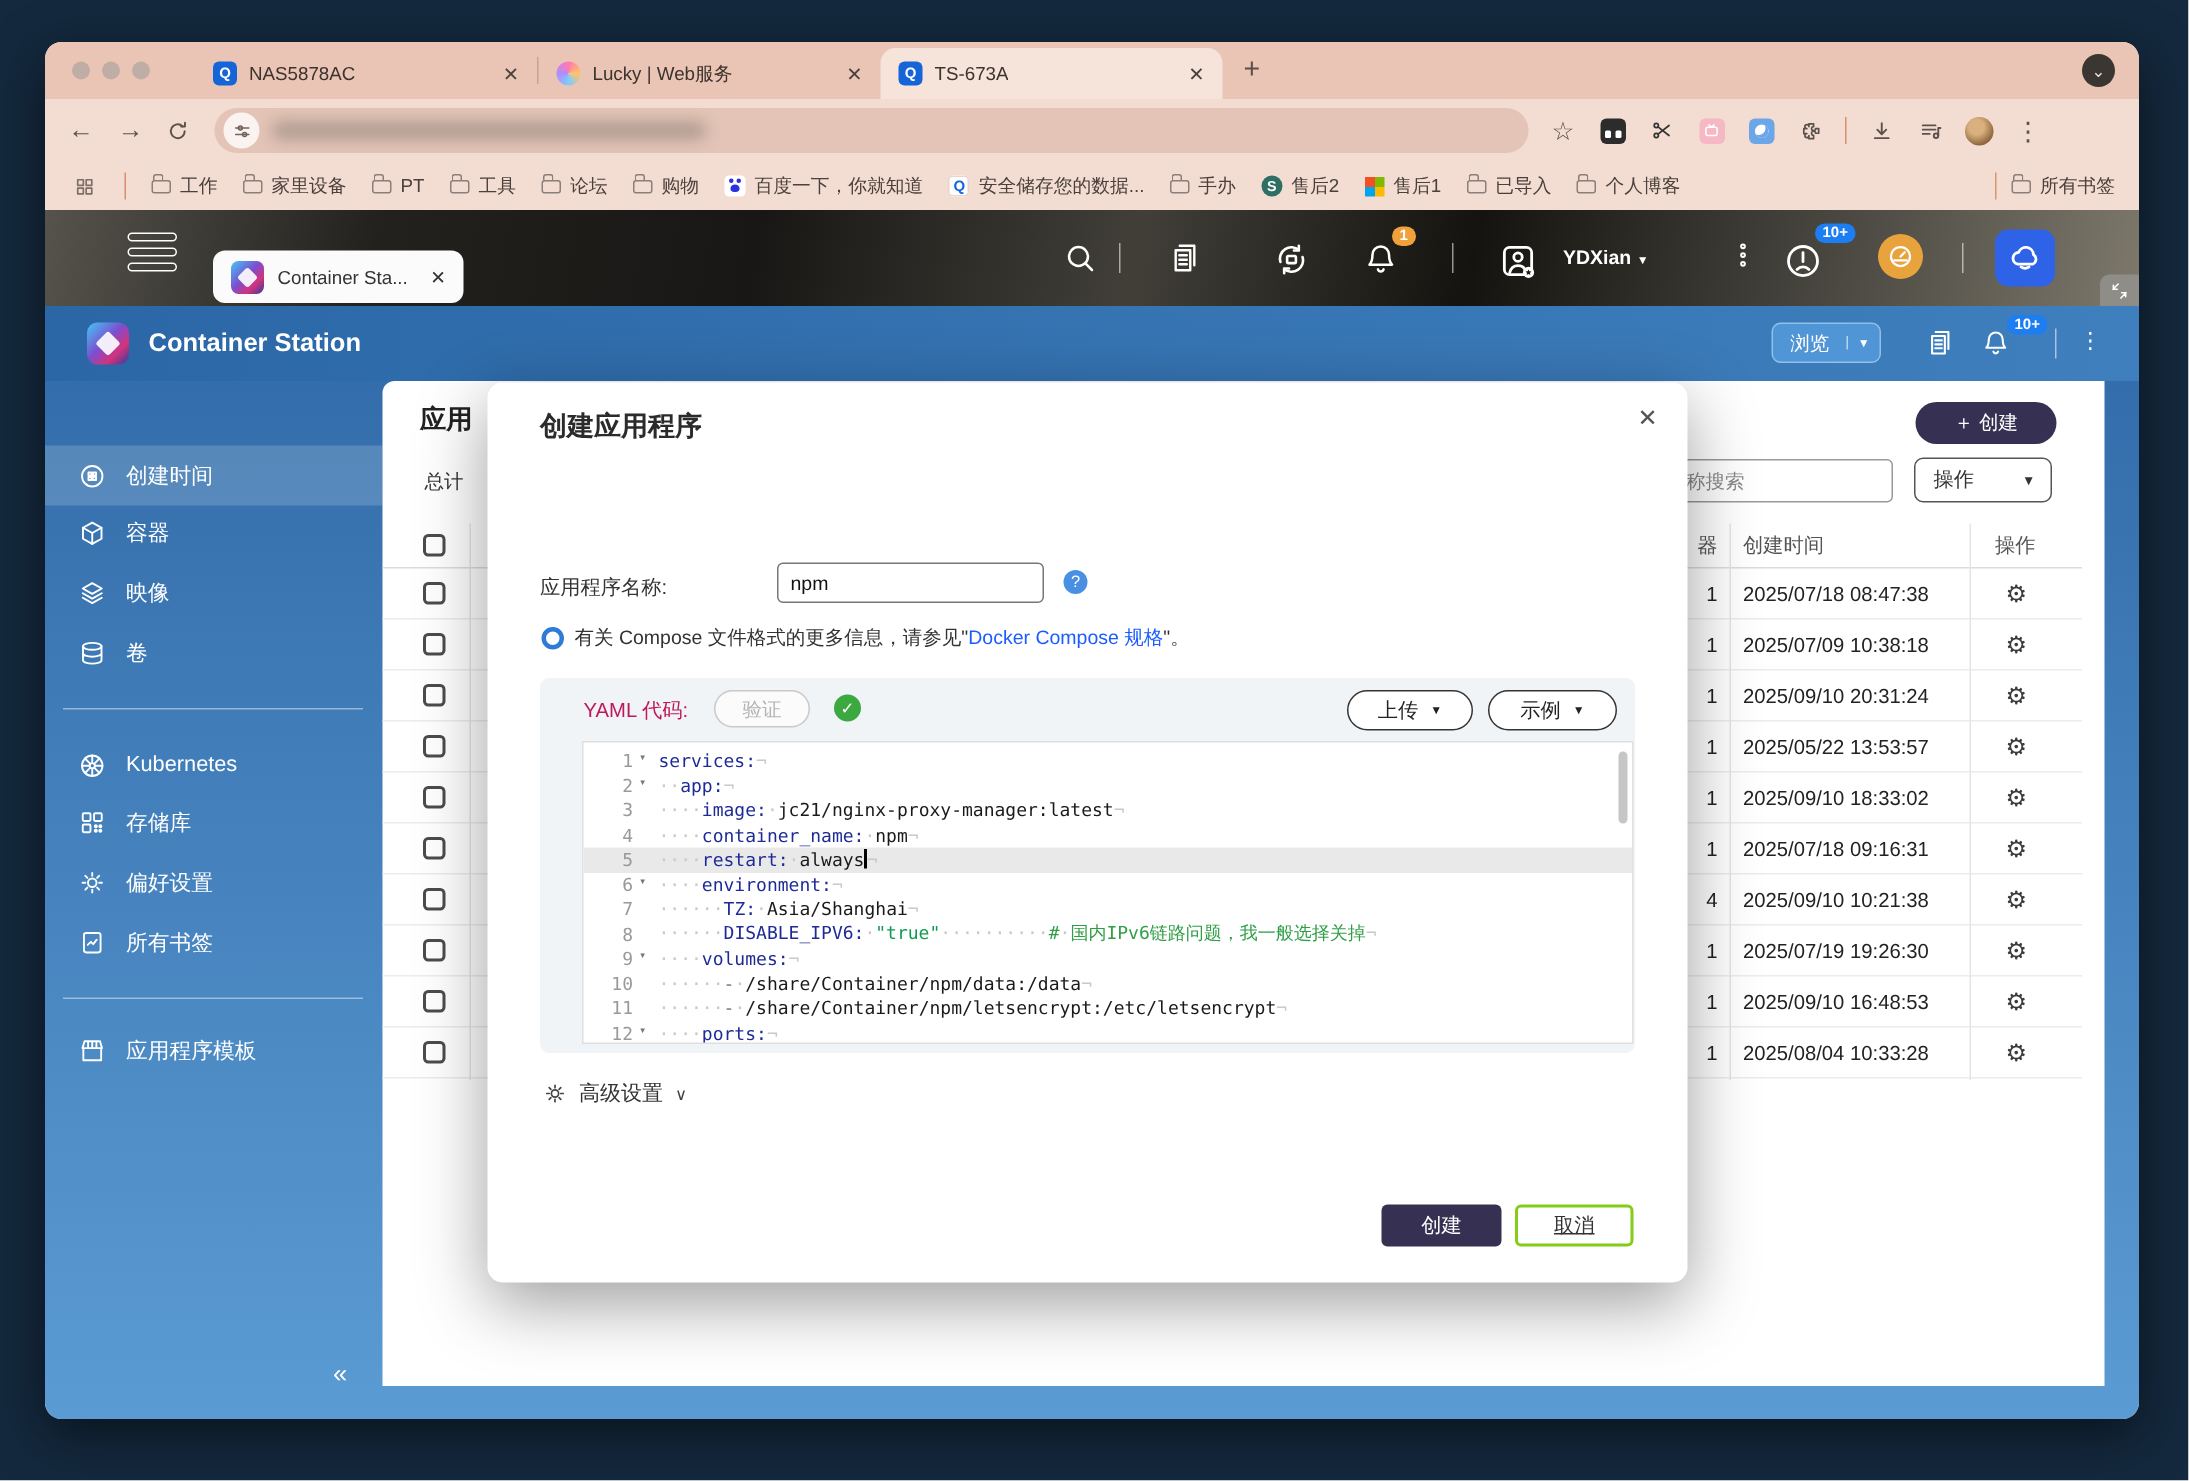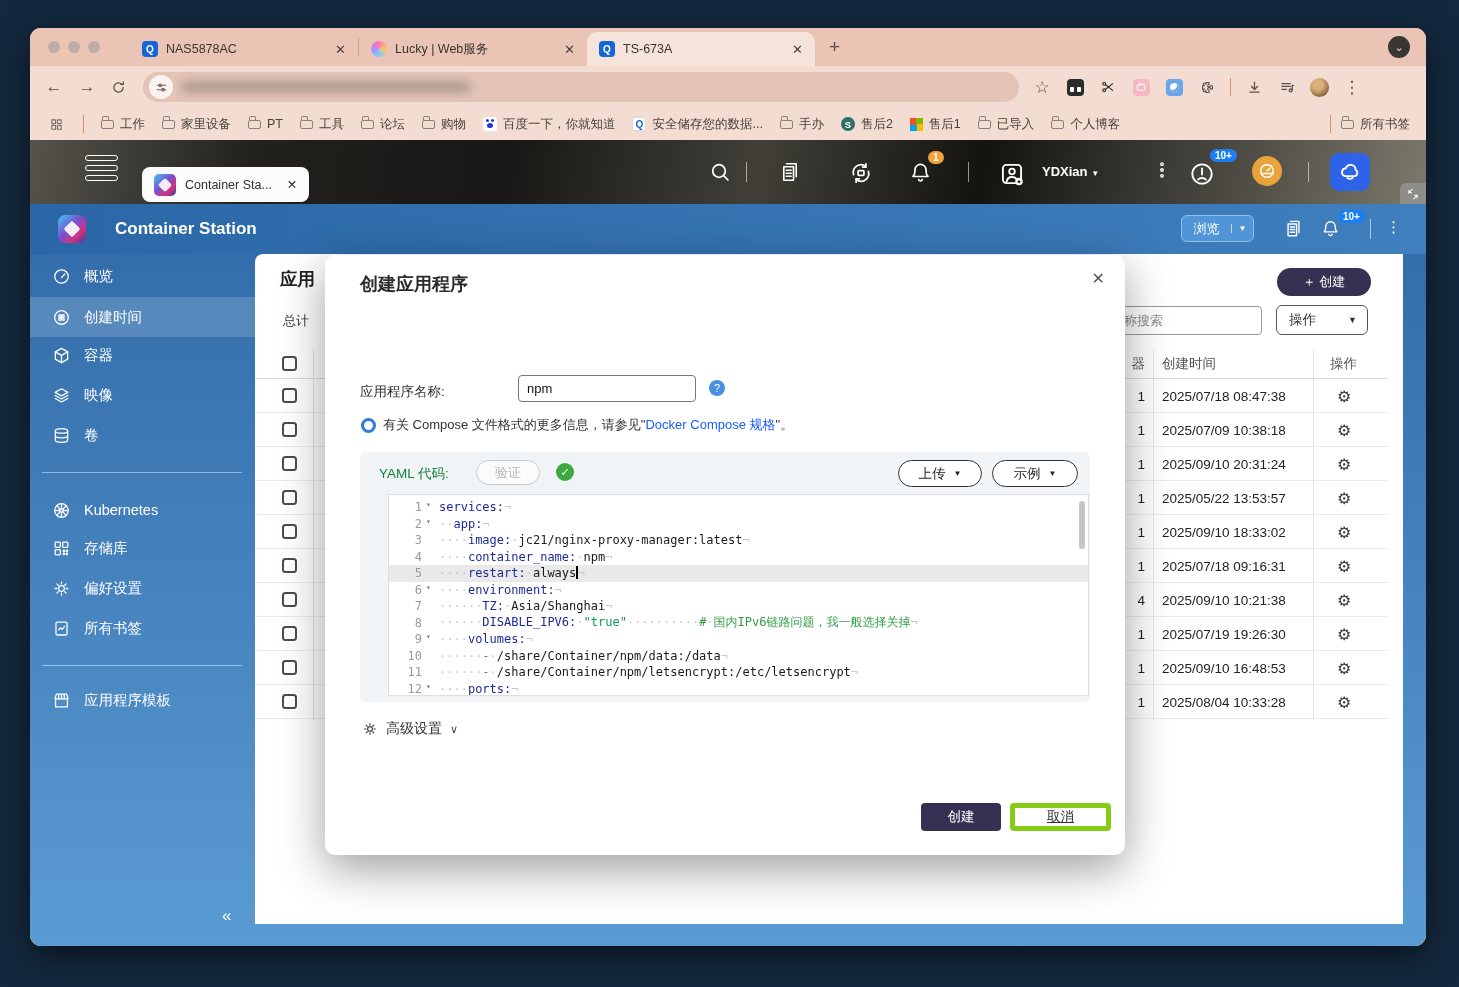--- a/index.html
+++ b/index.html
@@ -78,21 +78,21 @@
   .gauge-orange { position:absolute; width:30px; height:30px; border-radius:50%; background:#e8a33d; display:flex; align-items:center; justify-content:center; color:#fff; }
   .cloud-chip { position:absolute; width:40px; height:38px; border-radius:9px; background:#2e63e8; display:flex; align-items:center; justify-content:center; }
   .corner-chip { position:absolute; right:0; bottom:0; width:26px; height:21px; background:#8f8d88; border-radius:6px 0 0 0;
                  display:flex; align-items:center; justify-content:center; color:#fff; }
 
   
   #csheader { position:relative; height:50px; background:linear-gradient(90deg,#2b67a6,#3f7fbd); display:flex; align-items:center; }
   #csheader .cs-logo2 { width:28px; height:28px; border-radius:7px; margin-left:28px;
              background:linear-gradient(135deg,#43c8f5 0%,#7a4fd0 45%,#d4327c 72%,#2b3e9e 100%); position:relative; }
   #csheader .cs-logo2::after { content:""; position:absolute; left:8px; top:8px; width:12px; height:12px; background:#fff; border-radius:2px; transform:rotate(45deg); opacity:.9; }
-  #cs-title { color:#fff; font-size:17px; font-weight:bold; margin-left:29px; }
+  #cs-title { color:#fff; font-size:17px; font-weight:bold; margin-left:13px; }
   .browse-btn { position:absolute; left:1151px; top:11px; width:73px; height:27px; background:#5095d6; border:1px solid #90c0ea;
                 border-radius:6px; display:flex; align-items:center; color:#fff; font-size:13px; }
   .browse-btn .b-main { flex:1; text-align:center; }
   .browse-btn .b-arrow { width:22px; border-left:1px solid rgba(255,255,255,.6); text-align:center; font-size:8px; }
   .csh-ic { position:absolute; top:14px; color:#fff; }
 
   #csbody { position:relative; height:692px; background:linear-gradient(180deg,#336dab,#5b9bd3); }
   #sidebar { position:absolute; left:0; top:0; width:225px; height:100%; }
   .sitem { position:absolute; left:0; width:225px; height:40px; display:flex; align-items:center; color:#fff; font-size:14.5px; }
   .sitem.active { background:rgba(255,255,255,.17); }
@@ -128,21 +128,21 @@
   #m-desc { position:absolute; left:35px; top:52px; width:732px; font-size:13.5px; line-height:21px; color:#333; }
   .lnk { color:#1a5cff; }
   #m-name-label { position:absolute; left:35px; top:128px; font-size:13.5px; color:#333; }
   #m-name-input { position:absolute; left:193px; top:120px; width:178px; height:27px; border:1px solid #777; border-radius:4px;
                   font-size:13px; padding-left:8px; font-family:"Liberation Sans",sans-serif; color:#111; }
   #m-help { position:absolute; left:384px; top:125px; width:16px; height:16px; border-radius:50%; background:#4a90e2; color:#fff;
             font-size:11px; display:flex; align-items:center; justify-content:center; }
   #m-info { position:absolute; left:36px; top:161px; display:flex; align-items:center; gap:7px; font-size:13px; color:#333; }
   .info-ring { width:15px; height:15px; border-radius:50%; border:3.5px solid #2e7bd8; flex:none; }
   #yaml-sec { position:absolute; left:35px; top:197px; width:730px; height:250px; background:#f1f4f6; border-radius:6px; }
-  #yaml-label { position:absolute; left:19px; top:13px; font-size:13.5px; color:#15803d; }
+  #yaml-label { position:absolute; left:29px; top:13px; font-size:13.5px; color:#be185d; }
   #btn-validate { position:absolute; left:116px; top:8px; width:64px; height:25px; border-radius:13px; border:1px solid #c9c9c9;
                   background:#fbfbfb; color:#b5b5b5; font-size:13px; display:flex; align-items:center; justify-content:center; }
   #check-ok { position:absolute; left:196px; top:11px; width:18px; height:18px; border-radius:50%; background:#3ba93f; color:#fff;
               font-size:11px; display:flex; align-items:center; justify-content:center; }
   .pill-btn { position:absolute; top:8px; height:27px; border-radius:14px; border:1.5px solid #333; background:#fff; color:#222;
               font-size:13.5px; display:flex; align-items:center; justify-content:center; gap:8px; }
   .pill-btn .pa { font-size:8px; }
   #btn-upload { left:538px; width:84px;text-align:center; } #btn-example { left:632px; width:86px; }
   #editor { position:absolute; left:28px; top:42px; width:701px; height:202px; background:#fff; border:1px solid #dfdfdf;
             overflow:hidden; padding-top:4px; }
@@ -153,21 +153,21 @@
   .fold { width:13px; color:#777; font-size:8px; text-align:center; }
   .ctext { padding-left:4px; }
   .tok-key { color:#1e2b97; } .tok-val { color:#1a1a1a; } .tok-str { color:#0f9b52; }
   .tok-com { color:#2f9e44; } .tok-ws { color:#c9c9c9; } .tok-dash { color:#777; }
   .cursor { display:inline-block; width:1.5px; height:13px; background:#000; vertical-align:-2px; }
   #ed-scroll { position:absolute; right:3px; top:6px; width:6px; height:48px; background:#c6c6c6; border-radius:3px; }
   #m-adv { position:absolute; left:37px; top:465px; display:flex; align-items:center; gap:8px; font-size:14px; color:#333; }
   #m-adv .chev { font-size:11px; color:#444; }
   #btn-m-create { position:absolute; left:596px; top:548px; width:80px; height:28px; background:#363052; border-radius:4px;
                   color:#fff; font-size:13.5px; display:flex; align-items:center; justify-content:center; }
-  #btn-m-cancel { position:absolute; left:685px; top:548px; width:101px; height:28px; background:#fff; border:5px solid #84cc16;
+  #btn-m-cancel { position:absolute; left:685px; top:548px; width:79px; height:28px; background:#fff; border:2px solid #84cc16;
                   border-radius:4px; color:#333; font-size:13.5px; display:flex; align-items:center; justify-content:center;text-decoration:underline; }
   svg.ic { display:block; }
 </style>
 </head>
 <body>
 
 <div id="root">
   <div id="win">
 
     <div id="tabstrip">
@@ -443,29 +443,20 @@
               <path d="M10.2 18.8a1.9 1.9 0 0 0 3.6 0"></path>
             </svg>
           </span>
         <span class="badge" style="left:1308px; top:6px; background:#1c7ef2;">10+</span>
         <span class="nas-div" style="left:1340px; top:15px;"></span>
         <span class="csh-ic" style="left:1356px; color:#fff; font-size:15px;">⋮</span>
       </div>
 
       <div id="csbody">
         <div id="sidebar">
-            <div class="sitem" style="top: 2px;">
-              <span class="sic">
-                <svg class="ic" width="19" height="19" viewBox="0 0 24 24" fill="none" stroke="#fff" stroke-width="1.6" stroke-linecap="round" stroke-linejoin="round">
-                  <circle cx="12" cy="12" r="8.5"></circle>
-                  <path d="M12 13.5L16.2 8.8"></path>
-                </svg>
-              </span>
-              <span>概览</span>
-            </div>
             <div class="sitem active" style="top: 43px;">
               <span class="sic">
                 <svg class="ic" width="19" height="19" viewBox="0 0 24 24" fill="none" stroke="#fff" stroke-width="1.6" stroke-linecap="round" stroke-linejoin="round">
                   <circle cx="12" cy="12" r="8.6"></circle>
                   <path d="M8.8 8.8h2.6v2.6H8.8zM12.6 8.8h2.6v2.6h-2.6zM8.8 12.6h2.6v2.6H8.8zM12.6 12.6h2.6v2.6h-2.6z"></path>
                 </svg>
               </span>
               <span>创建时间</span>
             </div>
             <div class="sitem" style="top: 81px;">

